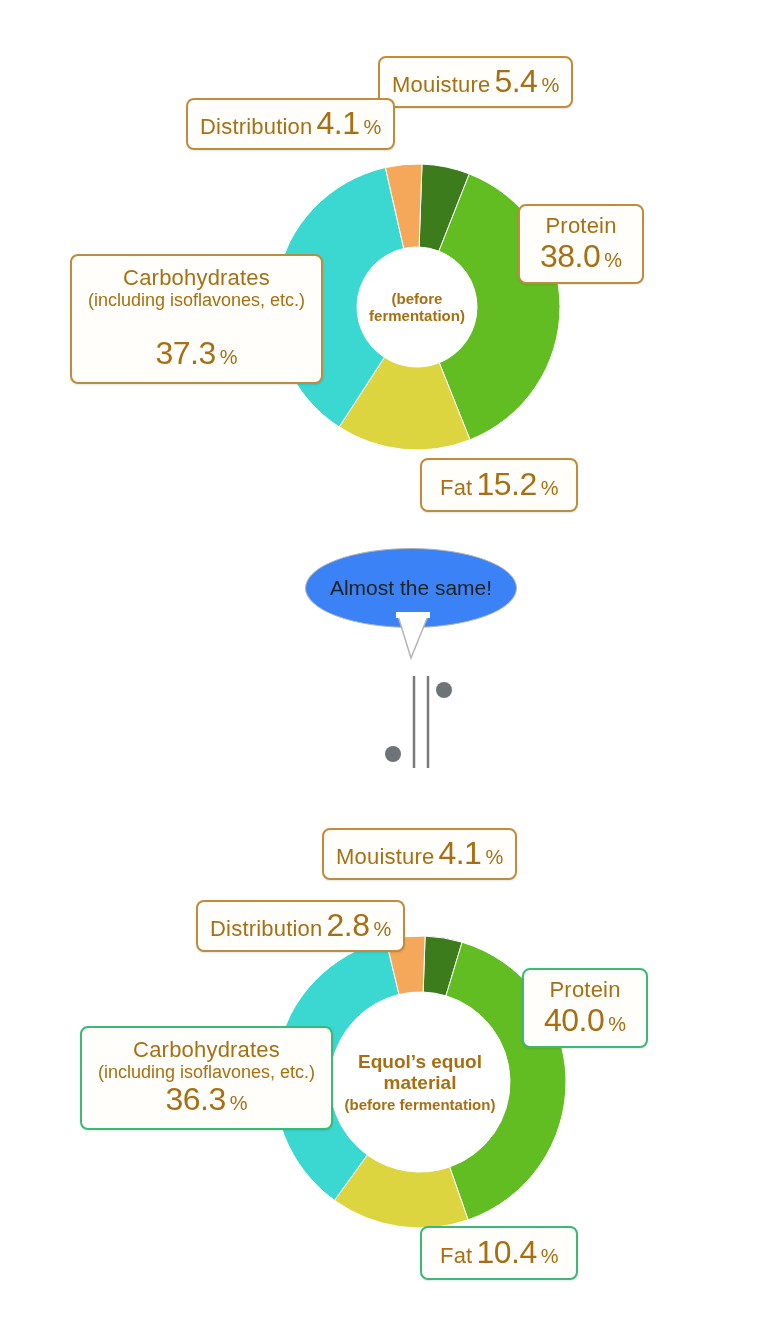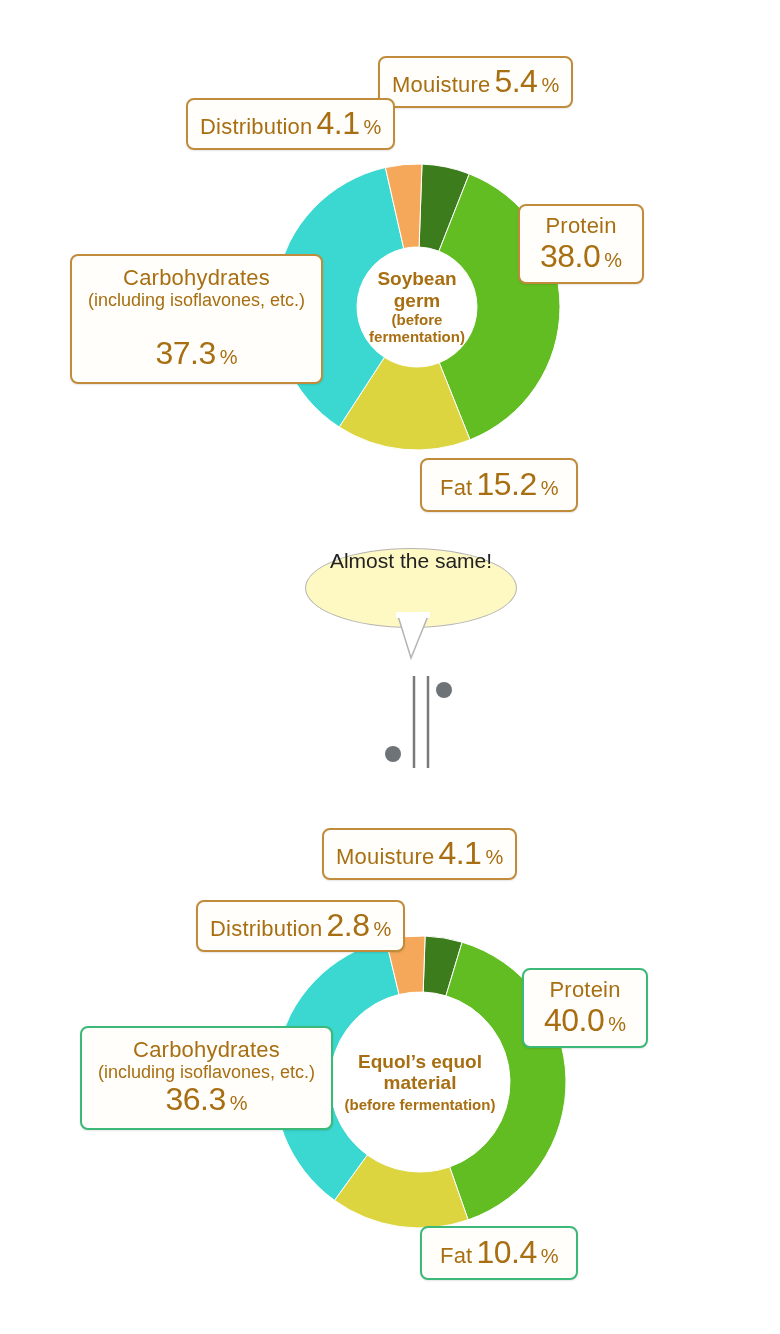--- a/index.html
+++ b/index.html
@@ -55,23 +55,23 @@
     color: #a86f12;
     font-weight: bold;
   }
   .hole .t1 { font-size: 19px; line-height: 1.12; }
   .hole .t2 { font-size: 15px; line-height: 1.15; }
 
   
   .bubble {
     position: absolute;
     border: 1.5px solid #b4b4b4;
-    background: #fef9c3;
+    background: #3b82f6;
     border-radius: 50%;
-    display: flex; justify-content: center;
+    display: flex; align-items: center; justify-content: center;
     color: #222; font-size: 21px;
     z-index: 10;
   }
   .approx { position: absolute; z-index: 10; }
 </style>
 </head>
 <body>
 
 <div id="stage">
 
@@ -81,21 +81,20 @@
       <g id="slices-1">
           <path d="M 149.99062802845765 2.087111736269293 A 143 143 0 0 1 197.27031737739654 11.895477457502466 L 166.93160169680974 89.15194858356747 A 60 60 0 0 0 147.09396980215007 85.03655037885426 Z" fill="#3d7c1c" stroke="#ffffff" stroke-width="1"></path>
           <path d="M 197.27031737739654 11.895477457502466 A 143 143 0 0 1 198.01289417900426 277.8105155880576 L 167.243172382799 200.72469185512907 A 60 60 0 0 0 166.93160169680974 89.15194858356747 Z" fill="#62bd22" stroke="#ffffff" stroke-width="1"></path>
           <path d="M 198.01289417900426 277.8105155880576 A 143 143 0 0 1 67.20036382468825 264.98423484353737 L 112.3567960103587 195.343035598687 A 60 60 0 0 0 167.243172382799 200.72469185512907 Z" fill="#ddd540" stroke="#ffffff" stroke-width="1"></path>
           <path d="M 67.20036382468825 264.98423484353737 A 143 143 0 0 1 113.41592447592872 5.531558504119772 L 131.7479403395505 86.48177279893139 A 60 60 0 0 0 112.3567960103587 195.343035598687 Z" fill="#3ad8d0" stroke="#ffffff" stroke-width="1"></path>
           <path d="M 113.41592447592872 5.531558504119772 A 143 143 0 0 1 149.99062802845768 2.087111736269293 L 147.09396980215007 85.03655037885426 A 60 60 0 0 0 131.7479403395505 86.48177279893139 Z" fill="#f5a85a" stroke="#ffffff" stroke-width="1"></path>
         </g>
     </svg>
 
     <div class="hole" style="left:358px; top:248px; width:118px; height:118px;">
-      <div class="t1">Soybean germ</div>
       <div class="t2">(before fermentation)</div>
     </div>
 
     <svg class="tail" style="left:428px; top:90px;" width="50" height="70" viewBox="0 0 50 70">
       <path d="M 4 2 L 32 2 L 18 66 Z" fill="#fffefb" stroke="#c08c3c" stroke-width="2"></path>
       <path d="M 5 4 L 31 4 L 19 60 Z" fill="#fffefb" stroke="none"></path>
       <rect x="2" y="0" width="32" height="6" fill="#fffefb"></rect>
     </svg>
     <div class="callout" style="left:378px; top:56px;">
       <div class="row">

